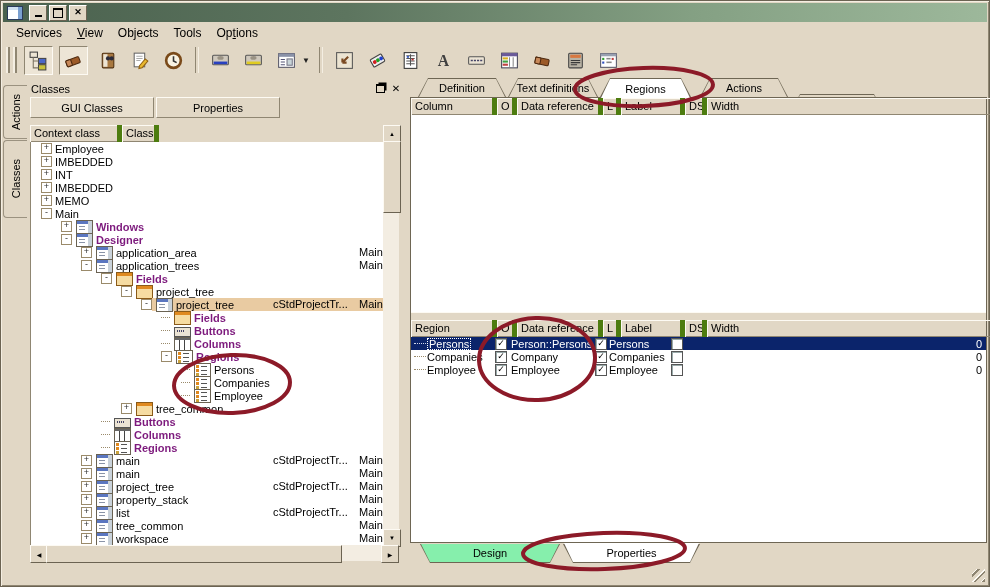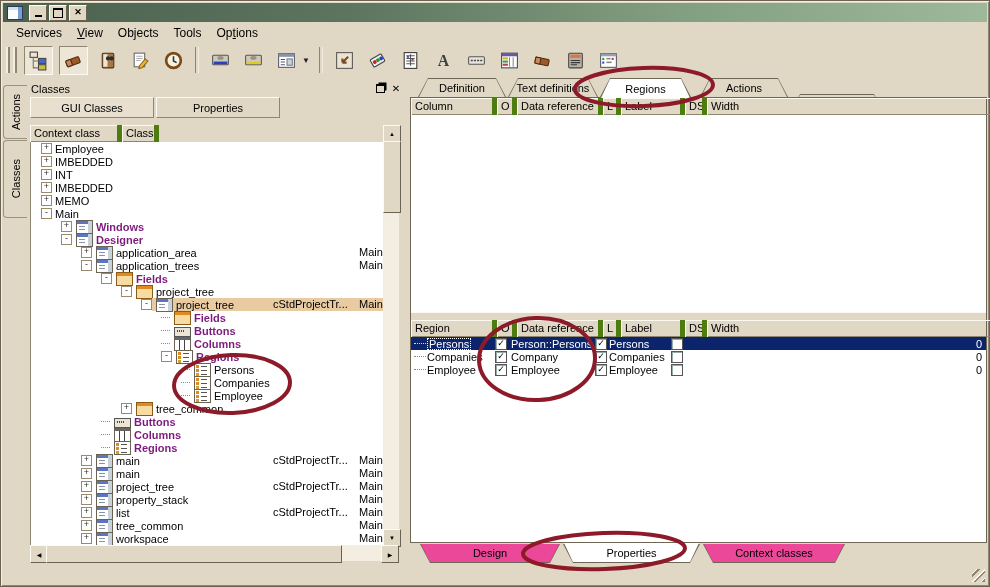--- a/index.html
+++ b/index.html
@@ -92,21 +92,21 @@
   #right-panel{position:absolute;left:410px;top:78px;width:577px;height:485px;}
   .ttab,.btab{position:absolute;height:19px;}
   .ttab .bg,.btab .bg{position:absolute;inset:0;background:#6e6654;}
   .ttab .bg{clip-path:polygon(10px 0,calc(100% - 10px) 0,100% 100%,0 100%);}
   .ttab .in{position:absolute;left:1px;right:1px;top:1px;bottom:0;background:#E1D7C5;
     clip-path:polygon(9px 0,calc(100% - 9px) 0,100% 100%,0 100%);
     display:flex;align-items:center;justify-content:center;}
   .ttab.active{z-index:3;}
   .ttab.active .in{background:#fff;bottom:-1px;}
   .btab .bg{clip-path:polygon(0 0,100% 0,calc(100% - 10px) 100%,10px 100%);}
-  .btab .in{position:absolute;left:1px;right:1px;top:0;bottom:1px;background:#ec4899;
+  .btab .in{position:absolute;left:1px;right:1px;top:0;bottom:1px;background:#86efac;
     clip-path:polygon(0 0,100% 0,calc(100% - 9px) 100%,9px 100%);
     display:flex;align-items:center;justify-content:center;}
   .btab.active{z-index:3;}
   .btab.active .in{background:#fff;top:-1px;}
   #rp-body{position:absolute;left:0;right:0;top:19px;bottom:20px;border:1px solid #6e6654;background:#fff;z-index:1;}
   .grid-header{position:absolute;left:0;right:0;height:17px;display:flex;background:#E1D7C5;}
   #rp-split{position:absolute;left:0;right:0;background:#E1D7C5;border-top:1px solid #fdfaf3;border-bottom:1px solid #8f8672;}
   .grow{position:absolute;left:0;right:0;height:13px;display:flex;align-items:center;background:#fff;}
   .grow.selected{background:#0B246B;color:#fff;}
   .gcell{flex:none;height:13px;display:flex;align-items:center;overflow:hidden;white-space:nowrap;}
@@ -606,24 +606,20 @@
       <div class="in">References</div>
     </div>
     <div class="btab" style="left: 10px; width: 140px; top: 466px;">
       <div class="bg"></div>
       <div class="in">Design</div>
     </div>
     <div class="btab active" style="left: 153px; width: 137px; top: 466px;">
       <div class="bg"></div>
       <div class="in">Properties</div>
     </div>
-    <div class="btab" style="left: 293px; width: 142px; top: 466px;">
-      <div class="bg"></div>
-      <div class="in">Context classes</div>
-    </div>
   </div>
 
 <div id="status">
   <div id="grip"></div>
 </div>
 
 <svg id="overlay" width="990" height="587">
     <ellipse cx="644" cy="87" rx="69" ry="19" fill="none" stroke="#8C1A28" stroke-width="4" transform="rotate(-2 644 87)"></ellipse>
     <ellipse cx="232" cy="384" rx="58" ry="29" fill="none" stroke="#8C1A28" stroke-width="4" transform="rotate(-2 232 384)"></ellipse>
     <ellipse cx="537" cy="359" rx="58" ry="41" fill="none" stroke="#8C1A28" stroke-width="4" transform="rotate(-2 537 359)"></ellipse>

